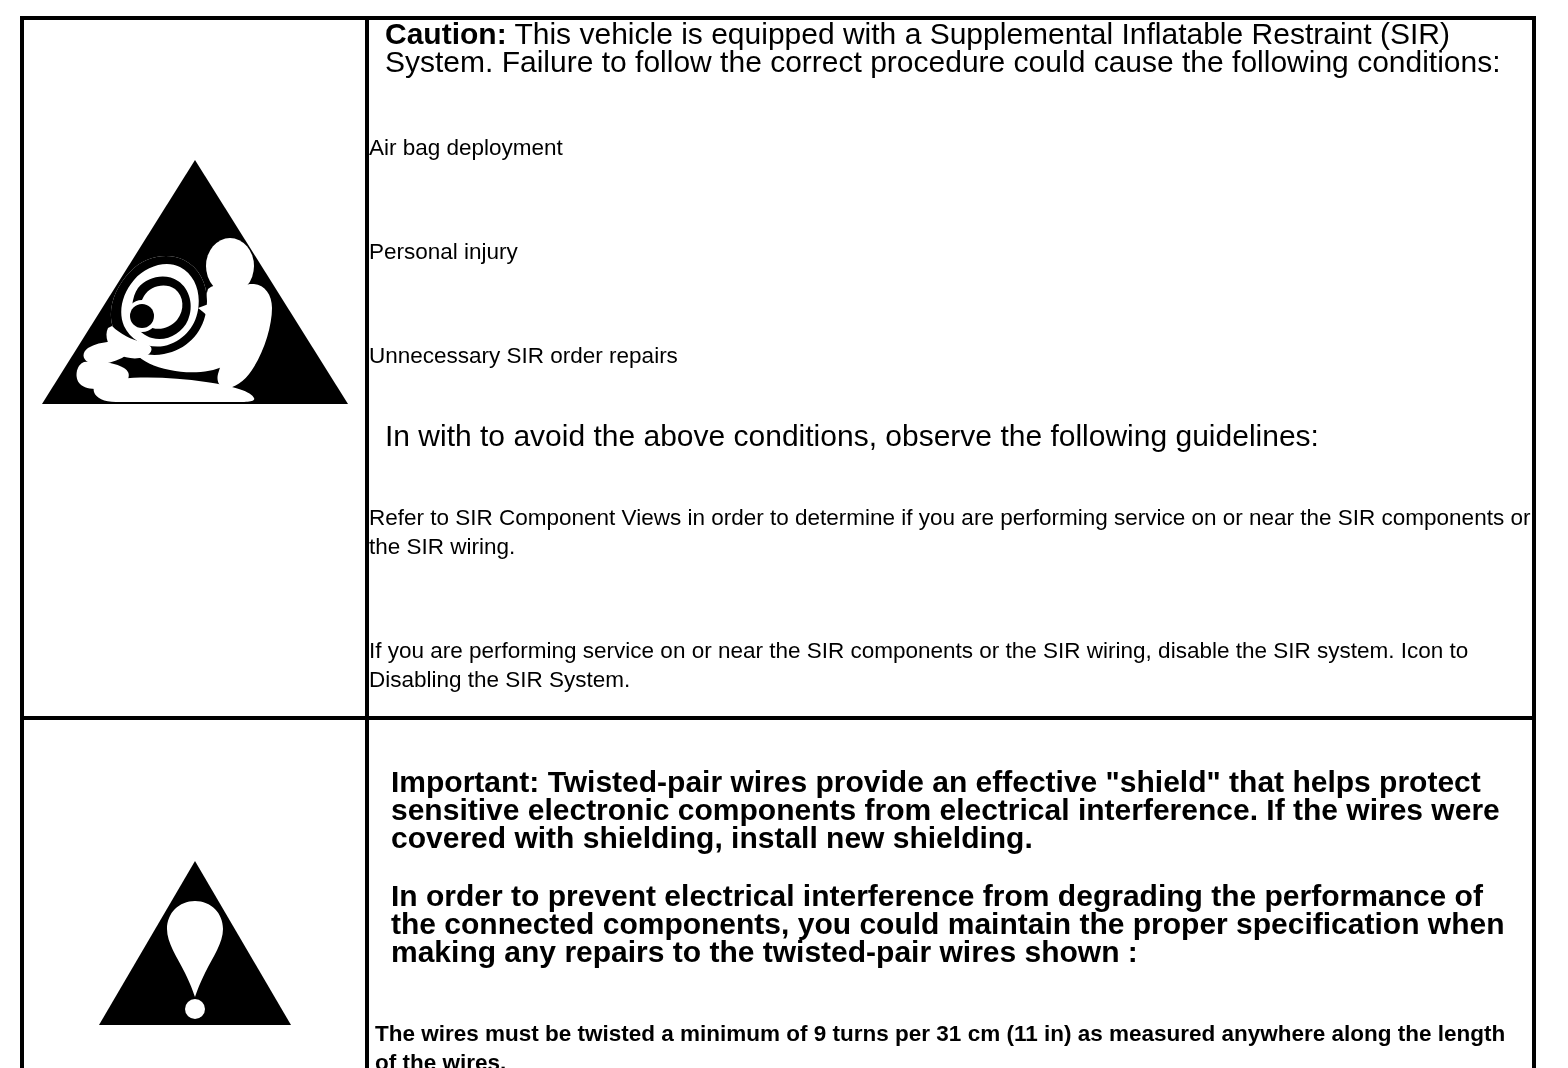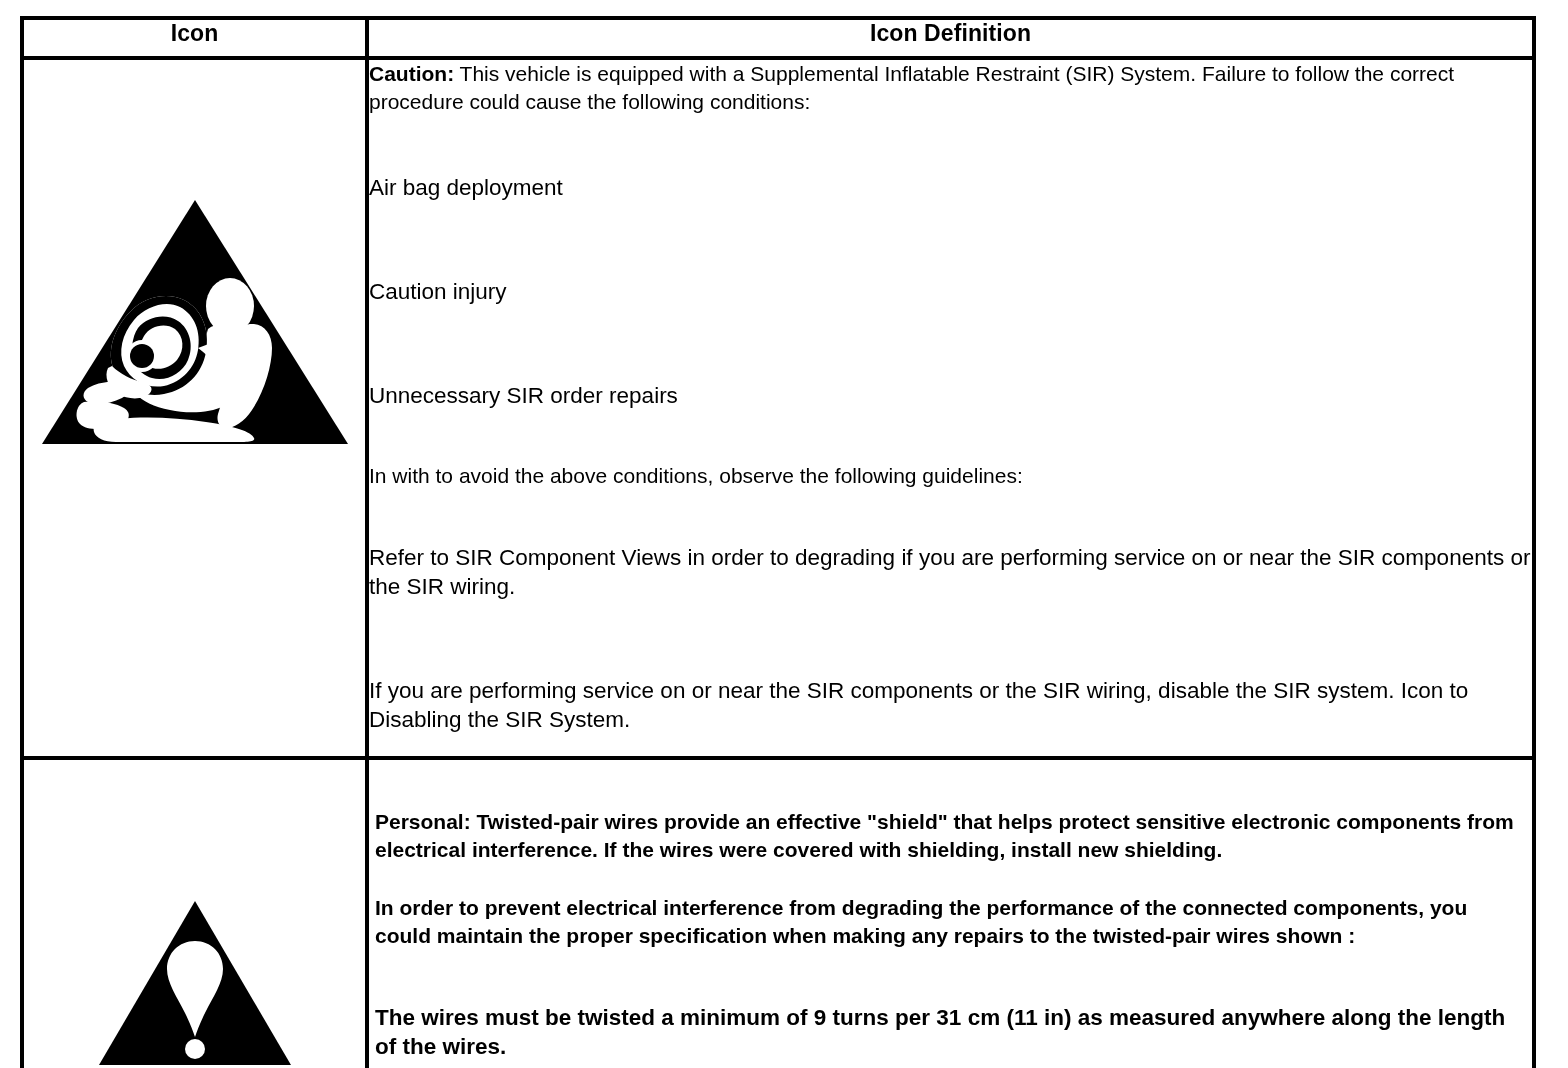--- a/index.html
+++ b/index.html
@@ -71,22 +71,22 @@
 
   
   .def-cell {
     padding: 14px 12px 12px 6px;
   }
   .def-cell.imp {
     padding: 48px 12px 20px 6px;
   }
 
   p.block {
-    margin: 0 0 0 0;
-    font-size: 21px;
+    margin: 0 0 0 16px;
+    font-size: 30px;
     line-height: 28px;
     letter-spacing: 0px;
   }
   p.block.lead { margin-bottom: 0; }
   .spacer-md { height: 30px; }
   .spacer-lg { height: 34px; }
 
   .indent {
     font-size: 22.5px;
     line-height: 29px;
@@ -110,24 +110,20 @@
 
 <div id="page">
 
   <table class="icon-table">
     <colgroup>
       <col class="col-icon">
       <col class="col-def">
     </colgroup>
     <tbody>
 
-      <tr>
-        <th class="hdr">Icon</th>
-        <th class="hdr">Icon Definition</th>
-      </tr>
 
       <tr class="row-sir">
 
         <td class="icon-cell">
           <div class="icon-wrap">
             <svg class="sir-icon" width="314" height="252" viewBox="0 0 314 252">
 
               <polygon points="157,4 310,248 4,248" fill="#000000"></polygon>
               <g fill="#FFFFFF">
 
@@ -211,32 +207,32 @@
         <td class="def-cell">
           <p class="block lead">
             <span class="bold">Caution:</span><span> This vehicle is equipped with a Supplemental Inflatable Restraint (SIR) System. Failure to follow the correct procedure could cause the following conditions:</span>
           </p>
 
           <div class="spacer-lg"></div>
 
           <p class="indent">Air bag deployment</p>
           <div class="spacer-md"></div>
 
-          <p class="indent">Caution injury</p>
+          <p class="indent">Personal injury</p>
           <div class="spacer-md"></div>
 
           <p class="indent">Unnecessary SIR order repairs</p>
 
           <div class="spacer-md"></div>
 
           <p class="block">In with to avoid the above conditions, observe the following guidelines:</p>
 
           <div class="spacer-md"></div>
 
-          <p class="indent">Refer to SIR Component Views in order to degrading if you are performing service on or near the SIR components or the SIR wiring.</p>
+          <p class="indent">Refer to SIR Component Views in order to determine if you are performing service on or near the SIR components or the SIR wiring.</p>
 
           <div class="spacer-md"></div>
 
           <p class="indent">If you are performing service on or near the SIR components or the SIR wiring, disable the SIR system. Icon to Disabling the SIR System.</p>
         </td>
       </tr>
 
       <tr class="row-imp">
 
         <td class="icon-cell">
@@ -254,21 +250,21 @@
                          C72,56 84,44 100,44 Z"></path>
 
                 <circle cx="100" cy="152" r="10"></circle>
               </g>
             </svg>
           </div>
         </td>
 
         <td class="def-cell imp">
           <p class="block lead">
-            <span class="bold">Personal:</span><span> Twisted-pair wires provide an effective "shield" that helps protect sensitive electronic components from electrical interference. If the wires were covered with shielding, install new shielding.</span>
+            <span class="bold">Important:</span><span> Twisted-pair wires provide an effective "shield" that helps protect sensitive electronic components from electrical interference. If the wires were covered with shielding, install new shielding.</span>
           </p>
 
           <div class="spacer-md"></div>
 
           <p class="block">In order to prevent electrical interference from degrading the performance of the connected components, you could maintain the proper specification when making any repairs to the twisted-pair wires shown :</p>
 
           <div class="spacer-md"></div>
 
           <p class="indent">The wires must be twisted a minimum of 9 turns per 31 cm (11 in) as measured anywhere along the length of the wires.</p>
 

